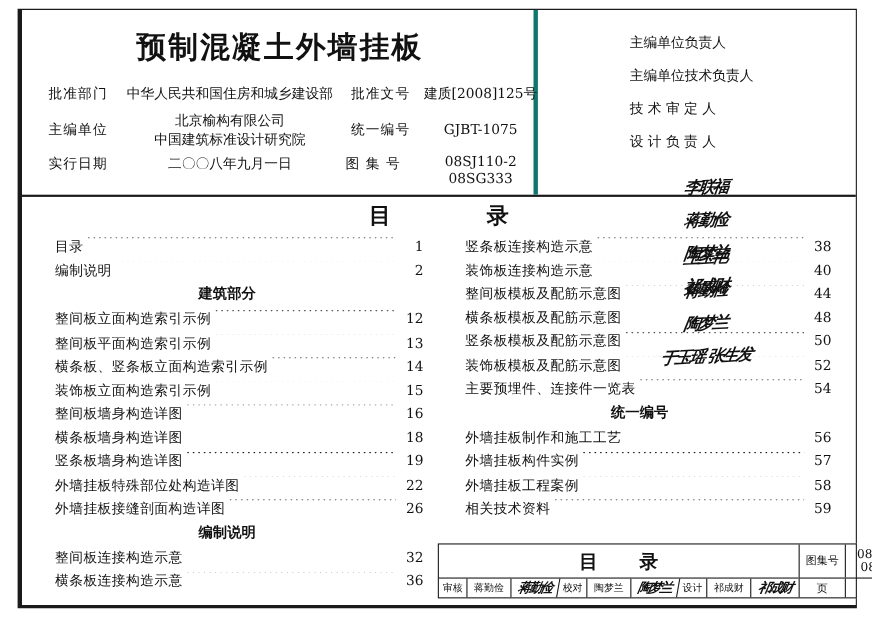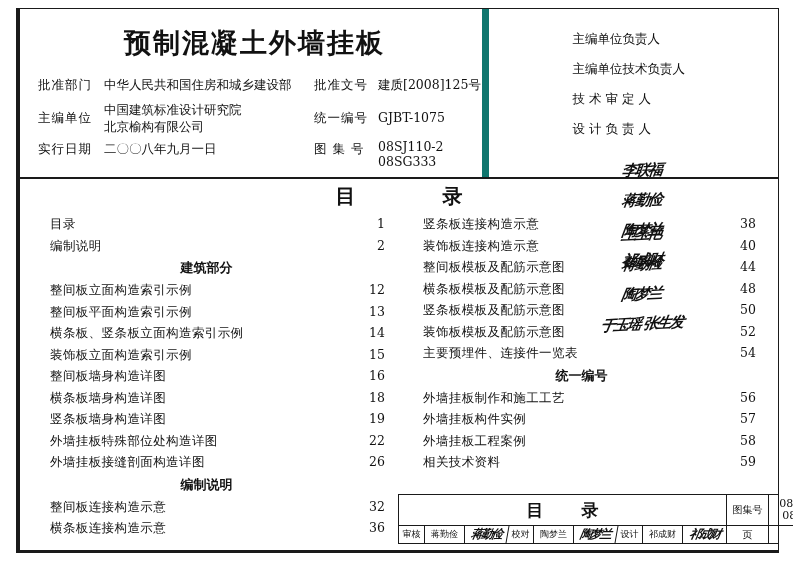--- a/index.html
+++ b/index.html
@@ -46,21 +46,21 @@
     height: 170px;
     box-sizing: border-box;
     border-bottom: 2px solid #1a1a1a;
   }
   .header-left {
     position: absolute;
     left: 0; top: 0;
     width: 469px;
     height: 100%;
     box-sizing: border-box;
-    border-right: 7px solid #0f766e;
+    border-right: 4px solid #0f766e;
   }
   .header-right {
     position: absolute;
     left: 469px; top: 0;
     right: 0;
     height: 100%;
   }
 
   .doc-title {
     position: absolute;
@@ -79,20 +79,21 @@
     position: absolute;
     left: 18px;
     top: 66px;
     width: 448px;
     font-size: 12.5px;
   }
   .meta-row {
     display: flex;
     align-items: flex-start;
     margin-bottom: 6px;
+    text-align: center;
   }
   .meta-row.tall { margin-bottom: 4px; }
   .meta-label {
     width: 66px;
     flex: 0 0 66px;
     letter-spacing: 1px;
     white-space: nowrap;
     font-size: 12.5px;
     line-height: 20px;
   }
@@ -371,22 +372,22 @@
             <div class="meta-right-col">
               <div class="meta-label2">批准文号</div>
               <div class="meta-value2">建质[2008]125号</div>
             </div>
           </div>
 
           <div class="meta-row tall">
             <div class="meta-left-col">
               <div class="meta-label" style="line-height:34px;">主编单位</div>
               <div class="meta-value">
+                <span class="ln">北京榆构有限公司</span>
                 <span class="ln">中国建筑标准设计研究院</span>
-                <span class="ln">北京榆构有限公司</span>
               </div>
             </div>
             <div class="meta-right-col">
               <div class="meta-label2" style="line-height:34px;">统一编号</div>
               <div class="meta-value2" style="line-height:34px;">GJBT-1075</div>
             </div>
           </div>
 
           <div class="meta-row">
             <div class="meta-left-col">

